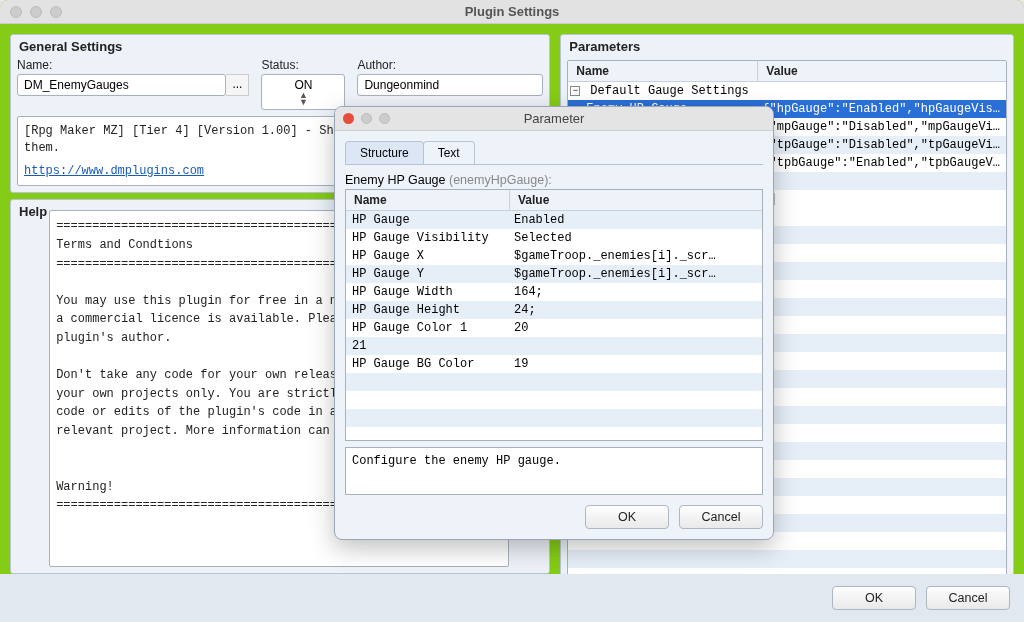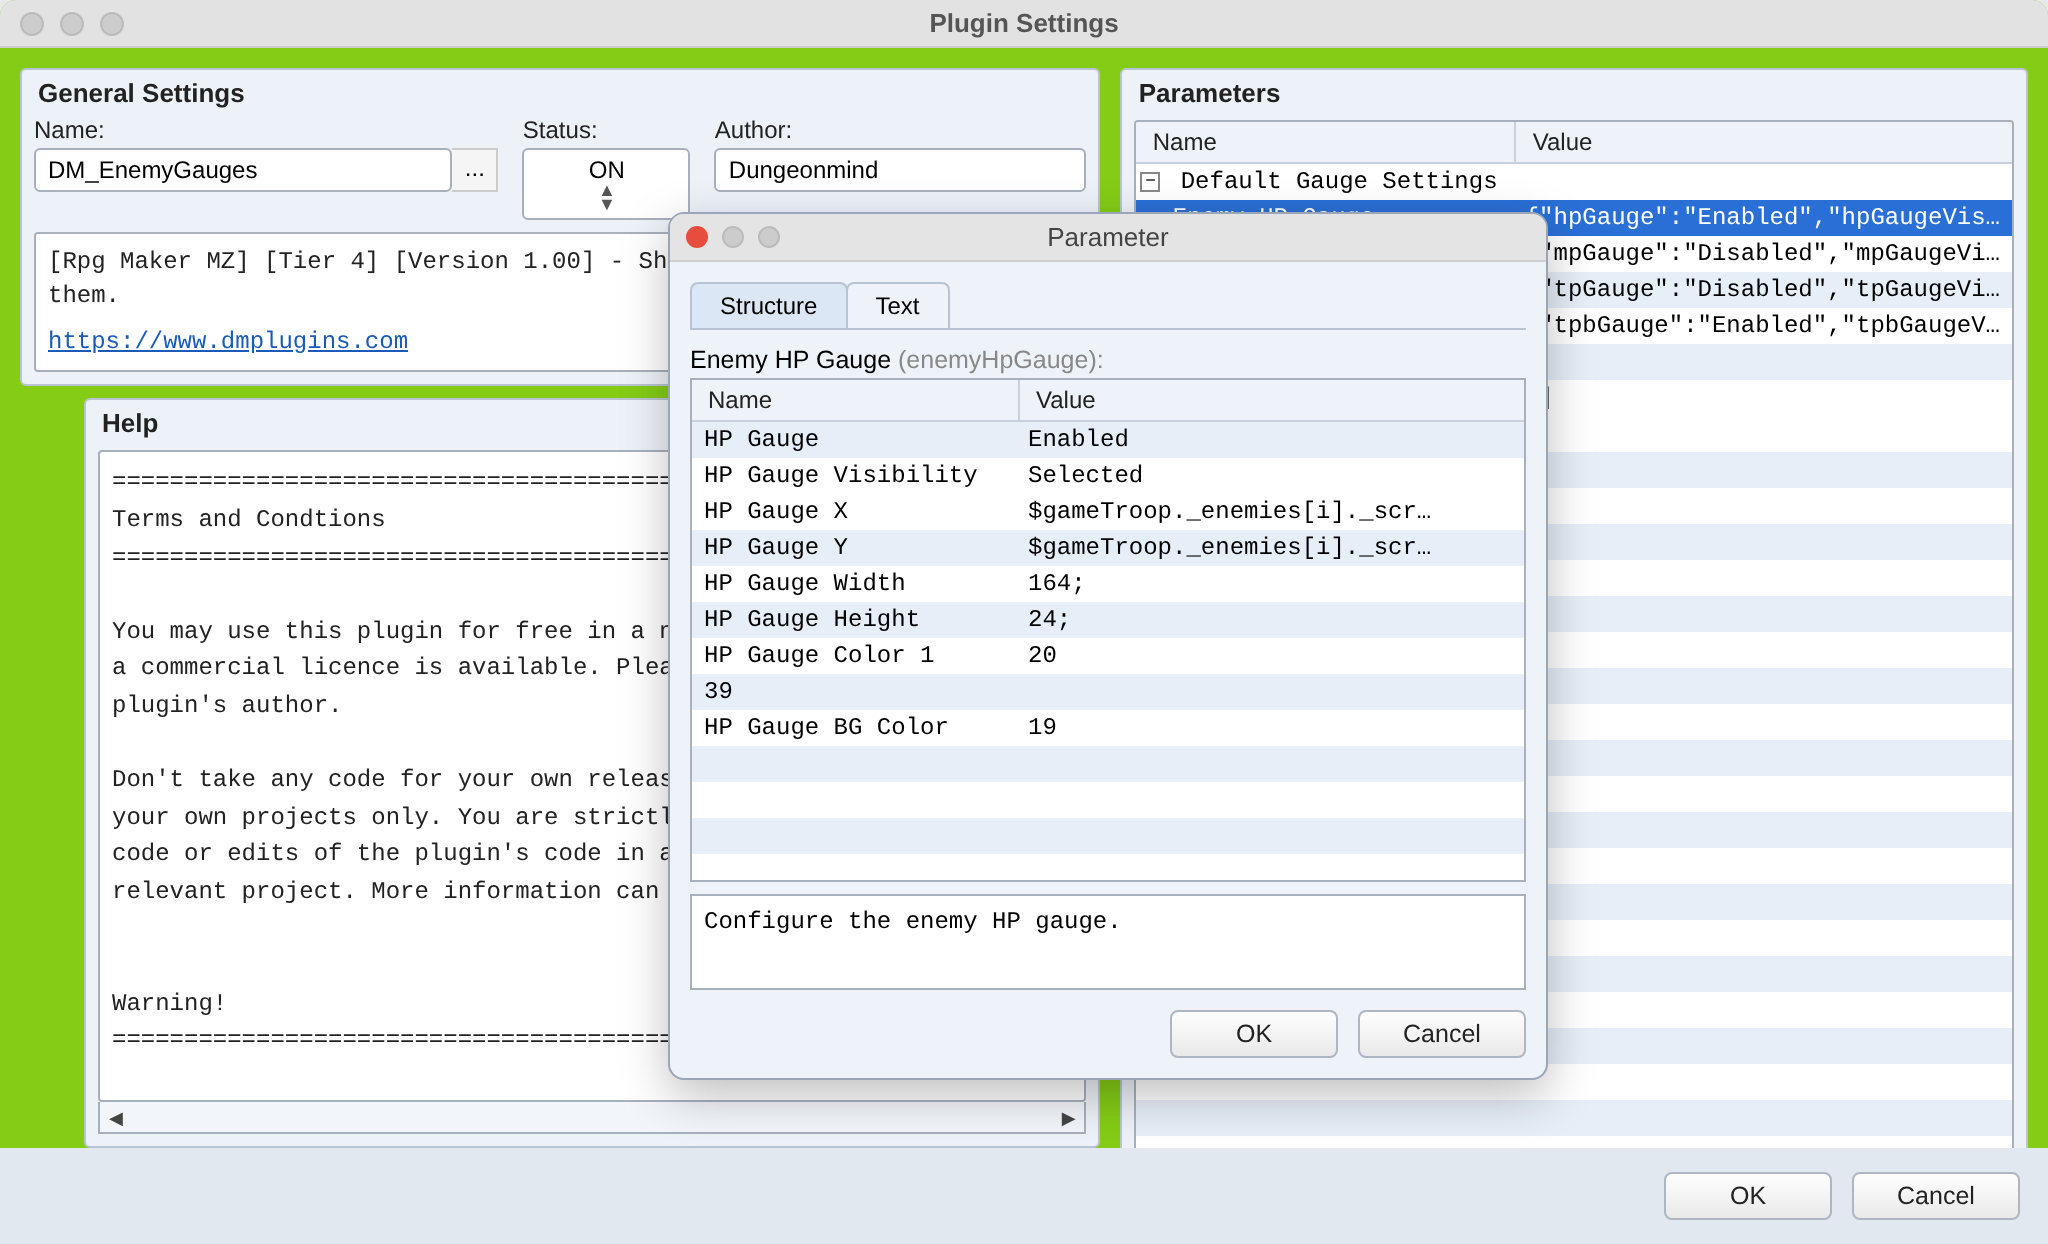--- a/index.html
+++ b/index.html
@@ -75,42 +75,42 @@
     background: #fff; border: 1px solid #a8b0bc; border-radius: 3px;
     padding: 3px 6px; font-size: 12px; min-height: 22px; flex-direction: column;
   }
   .chevrons { font-size: 9px; line-height: 7px; color: #555; }
   .desc-box {
     background: #fff; border: 1px solid #a8b0bc; border-radius: 2px;
     margin-top: 6px; padding: 6px; font-family: "Courier New", monospace;
     font-size: 12px; line-height: 1.4; color:#222;
   }
   .desc-box a { color: #1a5ab8; text-decoration: underline; }
-  .help-group { flex: 1; display:flex; flex-direction:column;margin-left:32px; }
+  .help-group { flex: 1; display:flex; flex-direction:row; }
   .help-text {
     background: #fff; border: 1px solid #a8b0bc; border-radius: 2px;
     margin-top: 4px; padding: 6px; font-family: "Courier New", monospace;
     font-size: 12px; line-height: 1.55; flex: 1; overflow: hidden; white-space: pre-wrap;
     color:#222;
   }
   .scrollbar-h {
     height: 16px; border:1px solid #a8b0bc; border-top:none; background:#f2f5fa;
     display:flex; justify-content: space-between; align-items:center;
   }
   .sb-btn { width: 16px; height: 14px; display:flex; align-items:center; justify-content:center; font-size:9px; color:#444; }
   
   .param-table {
     border: 1px solid #a8b0bc; border-radius: 2px; margin-top: 4px;
     background: #fff; flex: 1; overflow:hidden; display:flex; flex-direction:column;
   }
   .thead {
     display: flex; background: #eef3f9; border-bottom: 1px solid #c7d0dc;
   }
   .th {
-    padding: 3px 8px; font-size: 12px; font-weight: 400; color: #222;
+    padding: 3px 8px; font-size: 12px; font-weight: 700; color: #222;
     border-right: 1px solid #c7d0dc;
   }
   .tbody { flex:1; overflow:auto; font-family: "Courier New", monospace; font-size:12px; }
   .trow { display:flex; min-height:18px; align-items:center; }
   .trow.odd { background: #fff; }
   .trow.even { background: #e6eef8; }
   .trow.sel { background: #2a6fd6; color: #fff; }
   .trow .td { padding: 1px 6px; white-space: nowrap; overflow: hidden; text-overflow: ellipsis; }
   .collapse-box {
     width:10px; height:10px; border:1px solid #888; margin-left:2px; margin-right:4px;
@@ -350,21 +350,21 @@
             </div>
             <div class="trow even">
               <div class="td" style="width: 162px;">HP Gauge Height</div>
               <div class="td" style="flex: 1 1 0%;">24;</div>
             </div>
             <div class="trow odd">
               <div class="td" style="width: 162px;">HP Gauge Color 1</div>
               <div class="td" style="flex: 1 1 0%;">20</div>
             </div>
             <div class="trow even">
-              <div class="td" style="flex: 1 1 0%;">39</div>
+              <div class="td" style="flex: 1 1 0%;">21</div>
             </div>
             <div class="trow odd">
               <div class="td" style="width: 162px;">HP Gauge BG Color</div>
               <div class="td" style="flex: 1 1 0%;">19</div>
             </div>
             <div class="trow even" style="min-height: 18px;"></div>
             <div class="trow odd" style="min-height: 18px;"></div>
             <div class="trow even" style="min-height: 18px;"></div>
           </div>
       </div>

